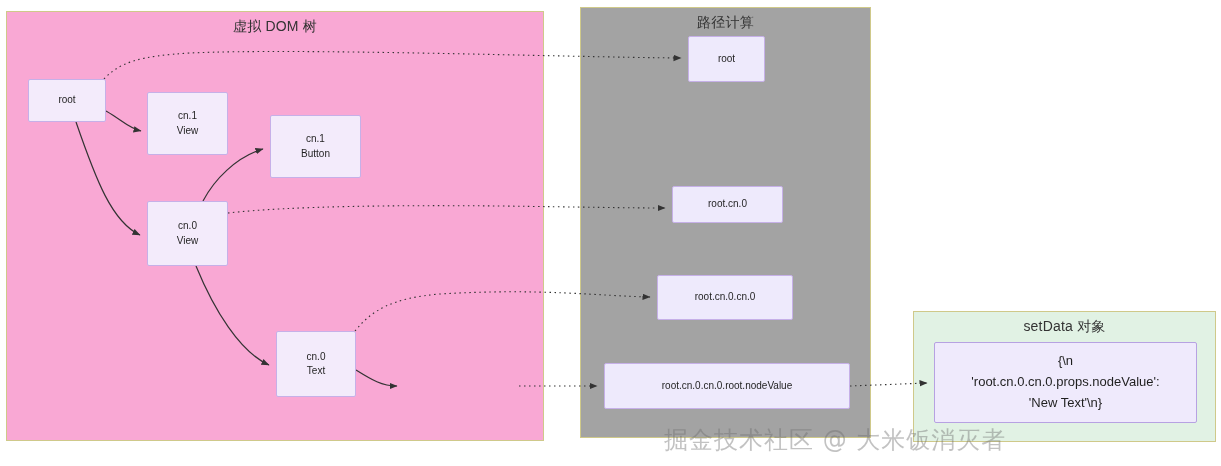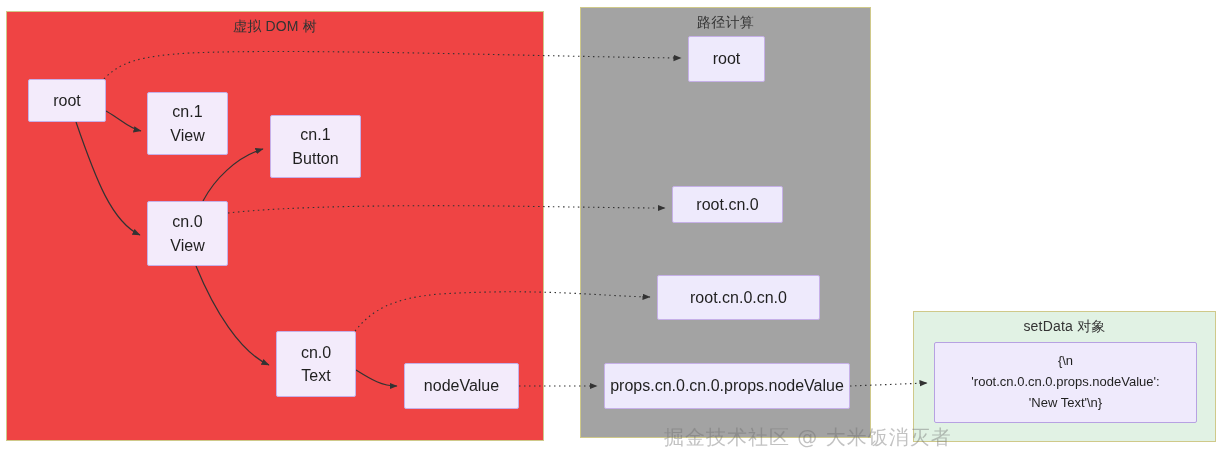--- a/index.html
+++ b/index.html
@@ -43,53 +43,53 @@
   .node {
     position: absolute;
     box-sizing: border-box;
     background: #f3ebfb;
     border: 1px solid #c6b0e8;
     border-radius: 2px;
     display: flex;
     flex-direction: column;
     align-items: center;
     justify-content: center;
-    font-size: 16px;
+    font-size: 10px;
     color: #1f1f1f;
     line-height: 1.45;
     text-align: center;
     white-space: pre-line;
   }
   .node.path-node {
     background: #eeeafc;
     border: 1px solid #c6b0e8;
   }
   .node.code-node {
     background: #efeafc;
     border: 1px solid #b7a2e2;
     font-size: 13px;
     line-height: 1.6;
   }
   .watermark {
     position: absolute;
     left: 664px;
     top: 424px;
-    font-size: 20px;
+    font-size: 24px;
     color: rgba(110, 110, 110, 0.42);
     white-space: nowrap;
     letter-spacing: 1px;
     font-family: "DejaVu Sans", sans-serif;
   }
 </style>
 </head>
 <body>
 
 <div id="canvas">
 
-  <div class="panel" id="panel-vdom" style="left: 6px; top: 11px; width: 538px; height: 430px; background: #ef4444; border-color: rgb(207, 201, 138);">
+  <div class="panel" id="panel-vdom" style="left: 6px; top: 11px; width: 538px; height: 430px; background: #f9a8d4; border-color: rgb(207, 201, 138);">
     <div class="panel-title">虚拟 DOM 树</div>
   </div>
 
   <div class="panel" id="panel-path" style="left: 580px; top: 7px; width: 291px; height: 431px; background: #a3a3a3; border-color: rgb(207, 201, 138);">
     <div class="panel-title">路径计算</div>
   </div>
 
   <div class="panel" id="panel-setdata" style="left: 913px; top: 311px; width: 303px; height: 131px; background: rgb(225, 242, 228); border-color: rgb(207, 201, 138);">
     <div class="panel-title">setData 对象</div>
   </div>
@@ -119,25 +119,24 @@
 
   <div class="node" id="node-root" style="left: 28px; top: 79px; width: 78px; height: 43px;">root</div>
   <div class="node" id="node-cn1view" style="left: 147px; top: 92px; width: 81px; height: 63px;">cn.1
 View</div>
   <div class="node" id="node-cn1button" style="left: 270px; top: 115px; width: 91px; height: 63px;">cn.1
 Button</div>
   <div class="node" id="node-cn0view" style="left: 147px; top: 201px; width: 81px; height: 65px;">cn.0
 View</div>
   <div class="node" id="node-cn0text" style="left: 276px; top: 331px; width: 80px; height: 66px;">cn.0
 Text</div>
-  <div class="node" id="node-nodevalue" style="left: 404px; top: 363px; width: 115px; height: 46px;">nodeValue</div>
 
   <div class="node path-node" id="node-p-root" style="left: 688px; top: 36px; width: 77px; height: 46px;">root</div>
   <div class="node path-node" id="node-p-cn0" style="left: 672px; top: 186px; width: 111px; height: 37px;">root.cn.0</div>
-  <div class="node path-node" id="node-p-cn0cn0" style="left: 657px; top: 275px; width: 163px; height: 45px;">root.cn.0.cn.0</div>
-  <div class="node path-node" id="node-p-props" style="left: 604px; top: 363px; width: 246px; height: 46px;">props.cn.0.cn.0.props.nodeValue</div>
+  <div class="node path-node" id="node-p-cn0cn0" style="left: 657px; top: 275px; width: 136px; height: 45px;">root.cn.0.cn.0</div>
+  <div class="node path-node" id="node-p-props" style="left: 604px; top: 363px; width: 246px; height: 46px;">root.cn.0.cn.0.root.nodeValue</div>
 
   <div class="node code-node" id="node-setdata-code" style="left: 934px; top: 342px; width: 263px; height: 81px;">{\n
 'root.cn.0.cn.0.props.nodeValue':
 'New Text'\n}</div>
 
   <div class="watermark">掘金技术社区 @ 大米饭消灭者</div>
 </div>
 
 </body></html>

